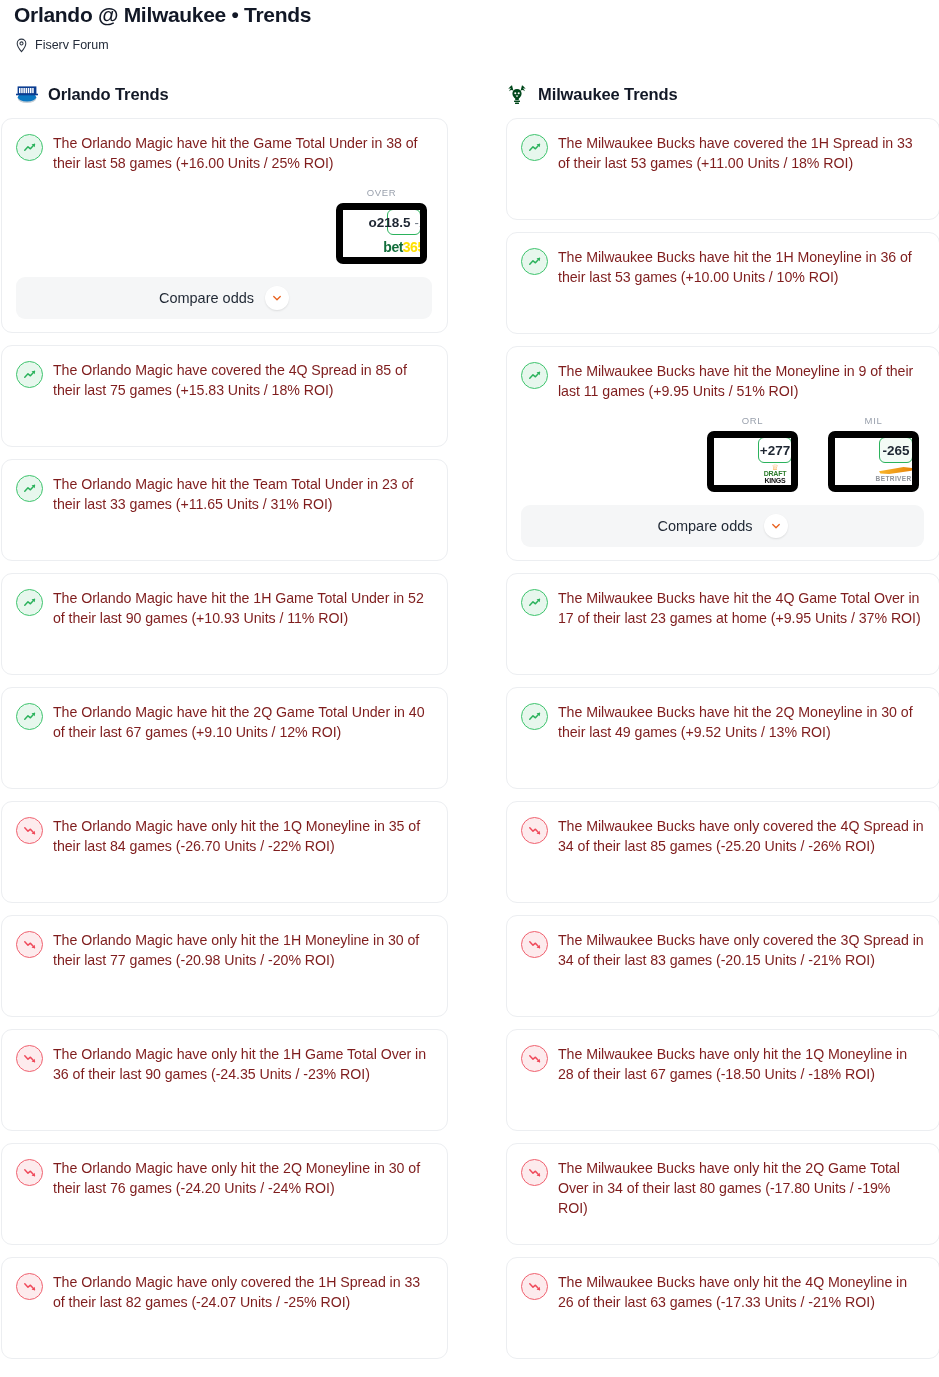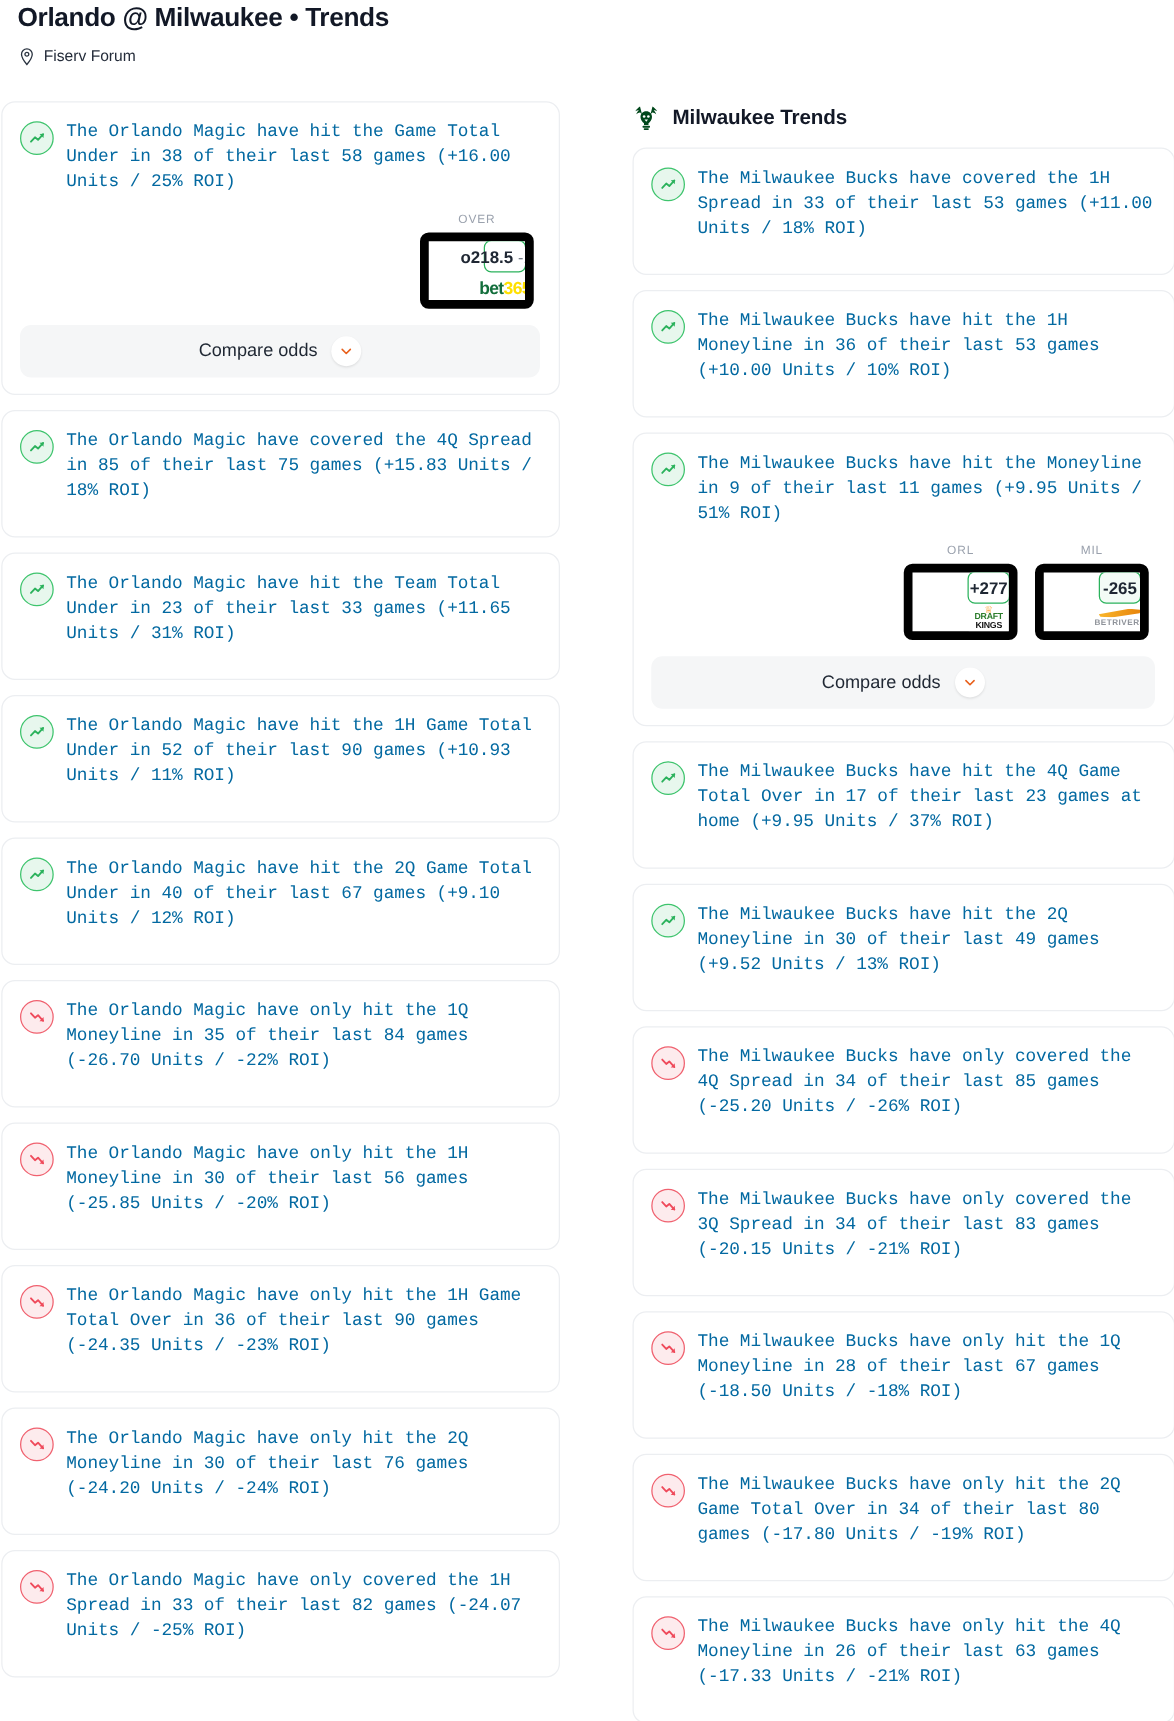--- a/index.html
+++ b/index.html
@@ -80,32 +80,31 @@
     display: flex; align-items: center; justify-content: center;
     margin-top: 2px;
   }
   .trend-icon.up { background: #e7f7ed; border: 1px solid #3ec46d; }
   .trend-icon.down { background: #fdebed; border: 1px solid #f0616f; }
   .trend-icon svg { display: block; }
 
   .trend-text {
     font-size: 14.2px;
     line-height: 20px;
-    color: #0369a1;
+    color: #7f1d1d;
     padding-top: 1px;
     letter-spacing: -0.05px;
-    font-family: Liberation Mono, monospace;
   }
 
   
   .odds-area { margin-top: 14px; }
   .odds-row {
     display: flex;
     justify-content: flex-end;
-    gap: 14px;
+    gap: 30px;
     padding-right: 5px;
   }
   .odds-col { width: 91px; }
   .odds-label {
     text-align: center;
     font-size: 9.5px;
     color: #9aa1ad;
     letter-spacing: 0.7px;
     margin-bottom: 5px;
   }
@@ -200,20 +199,40 @@
           <circle cx="6.5" cy="5.4" r="1.55" fill="none" stroke="#2b3441" stroke-width="1.05"></circle>
         </svg>
       </span>
       <span class="venue-text">Fiserv Forum</span>
     </div>
   </div>
 
   <div class="columns">
 
     <div class="column left">
+      <div class="col-header">
+        <span class="team-logo">
+          <svg viewBox="0 0 26 22" width="26" height="22">
+            <ellipse cx="13" cy="15.5" rx="9.2" ry="4.6" fill="#c6ced6"></ellipse>
+            <ellipse cx="13" cy="14.3" rx="9.2" ry="4.2" fill="#0b77c2"></ellipse>
+            <rect x="3.6" y="3.4" width="18.8" height="8.2" fill="#0b3d91"></rect>
+            <g fill="#ffffff">
+              <rect x="5.0" y="5.0" width="1.5" height="5.2"></rect>
+              <rect x="7.2" y="5.0" width="1.5" height="5.2"></rect>
+              <rect x="9.4" y="5.0" width="1.5" height="5.2"></rect>
+              <rect x="11.6" y="5.0" width="1.5" height="5.2"></rect>
+              <rect x="13.8" y="5.0" width="1.5" height="5.2"></rect>
+              <rect x="16.0" y="5.0" width="1.5" height="5.2"></rect>
+              <rect x="18.2" y="5.0" width="1.5" height="5.2"></rect>
+            </g>
+            <path d="M2.0 11.5 L24.0 11.5" stroke="#0b3d91" stroke-width="1.6"></path>
+          </svg>
+        </span>
+        <span class="col-header-title">Orlando Trends</span>
+      </div>
       <div class="cards" id="orlando-cards">
           <div class="card">
             <div class="trend-row">
               <span class="trend-icon up">
                 <svg viewBox="0 0 18 18" width="17" height="17">
                   <path d="M4.0 12.0 L7.4 8.3 L10.0 10.4 L14.3 5.6" fill="none" stroke="#2bb25c" stroke-width="1.55" stroke-linecap="round" stroke-linejoin="round"></path>
                   <path d="M11.2 5.4 L14.8 5.2 L14.6 8.8 Z" fill="#2bb25c"></path>
                 </svg>
               </span>
               <span class="trend-text">The Orlando Magic have hit the Game Total Under in 38 of their last 58 games (+16.00 Units / 25% ROI)</span>
@@ -299,21 +318,21 @@
             </div>
           </div>
           <div class="card">
             <div class="trend-row">
               <span class="trend-icon down">
                 <svg viewBox="0 0 18 18" width="17" height="17">
                   <path d="M4.0 6.0 L7.4 9.7 L10.0 7.6 L14.3 12.4" fill="none" stroke="#ef4a5b" stroke-width="1.55" stroke-linecap="round" stroke-linejoin="round"></path>
                   <path d="M11.2 12.6 L14.8 12.8 L14.6 9.2 Z" fill="#ef4a5b"></path>
                 </svg>
               </span>
-              <span class="trend-text">The Orlando Magic have only hit the 1H Moneyline in 30 of their last 56 games (-25.85 Units / -20% ROI)</span>
+              <span class="trend-text">The Orlando Magic have only hit the 1H Moneyline in 30 of their last 77 games (-20.98 Units / -20% ROI)</span>
             </div>
           </div>
           <div class="card">
             <div class="trend-row">
               <span class="trend-icon down">
                 <svg viewBox="0 0 18 18" width="17" height="17">
                   <path d="M4.0 6.0 L7.4 9.7 L10.0 7.6 L14.3 12.4" fill="none" stroke="#ef4a5b" stroke-width="1.55" stroke-linecap="round" stroke-linejoin="round"></path>
                   <path d="M11.2 12.6 L14.8 12.8 L14.6 9.2 Z" fill="#ef4a5b"></path>
                 </svg>
               </span>

